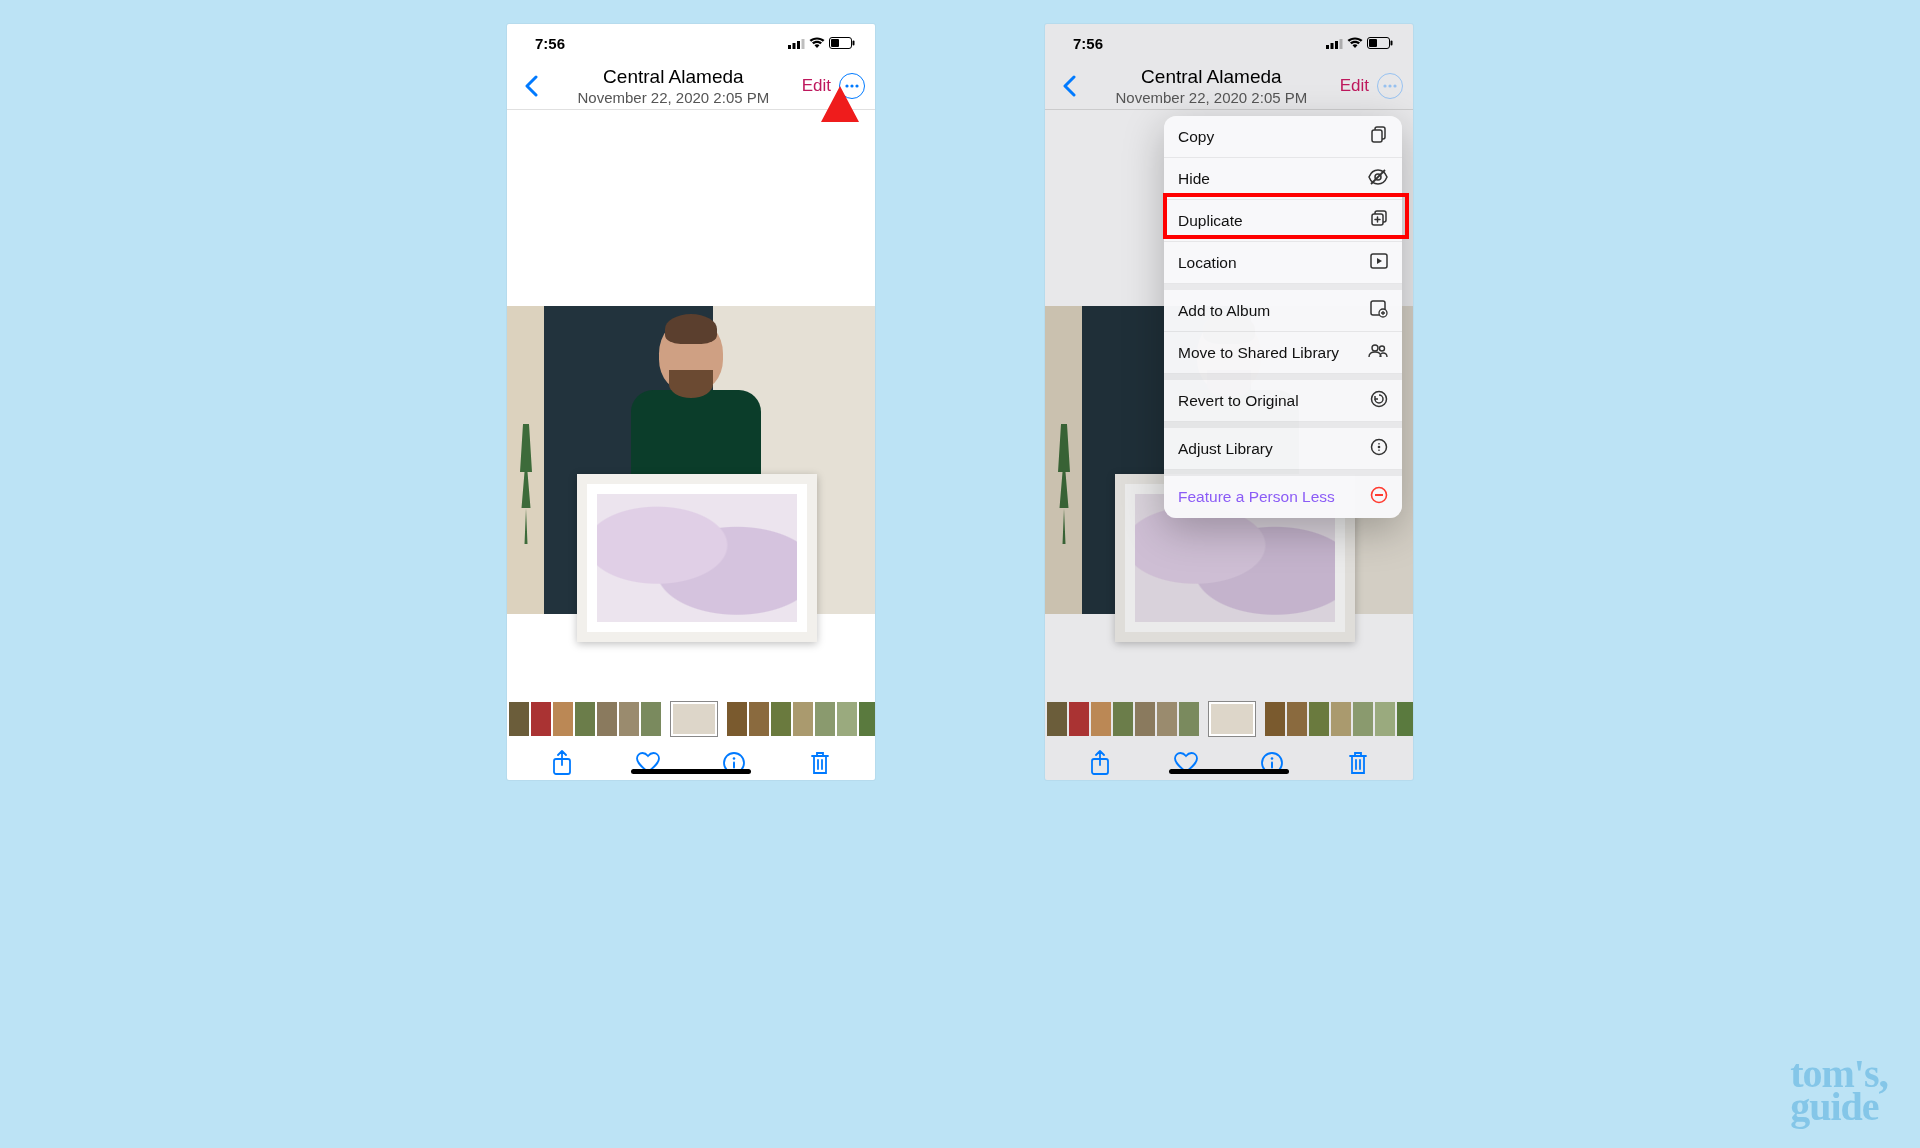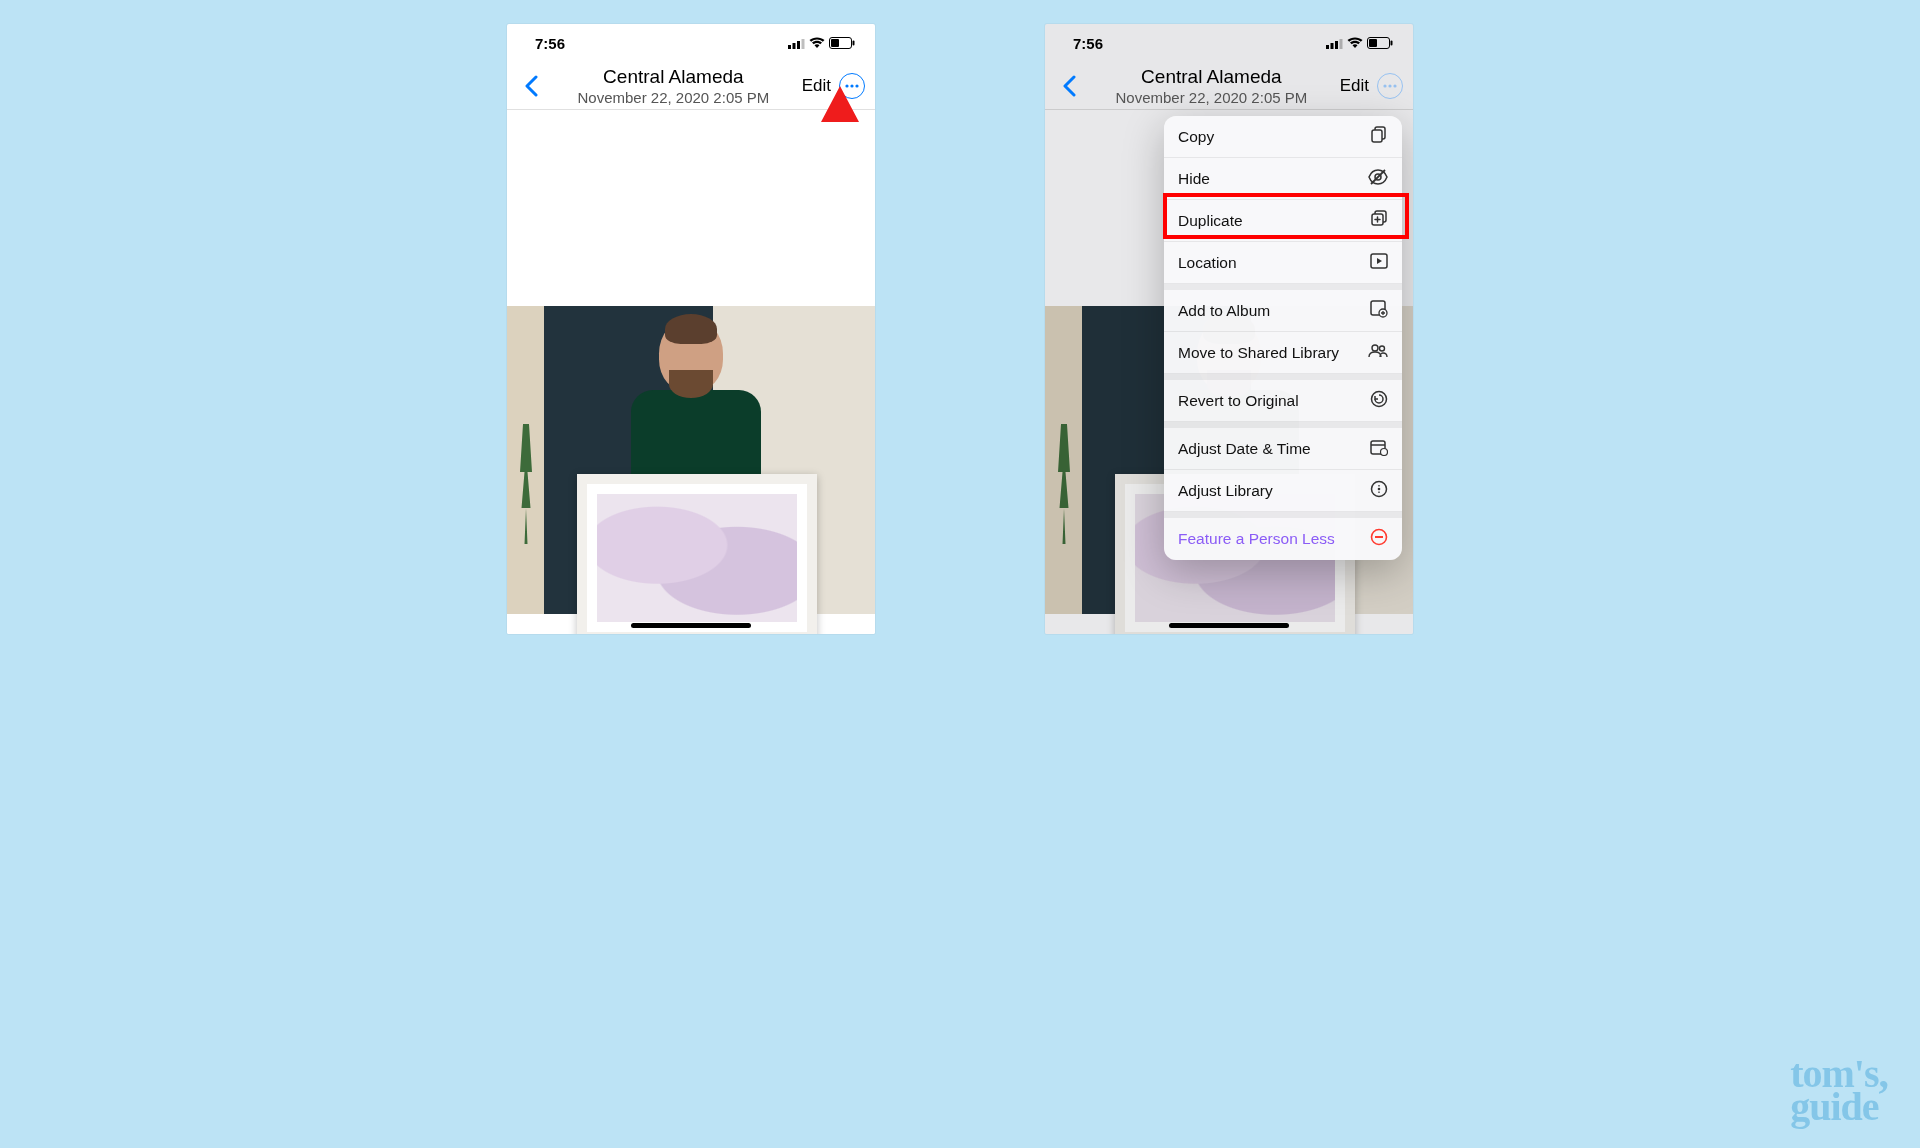--- a/index.html
+++ b/index.html
@@ -12,21 +12,21 @@
     overflow: hidden;
   }
   .phones {
     display: flex;
     justify-content: center;
     gap: 170px;
     padding-top: 24px;
   }
   .phone {
     width: 368px;
-    height: 610px;
+    height: 756px;
     background: #fff;
     border-radius: 2px;
     position: relative;
     overflow: hidden;
     box-shadow: 0 0 0 1px rgba(0,0,0,0.03);
   }
   .phone.dimmed {
     background: #e7e7e9;
   }
   
@@ -53,21 +53,21 @@
     display:flex; align-items:center; justify-content:center;
     color:#007aff;
   }
   .title-block {
     flex: 1;
     text-align: center;
   }
   .title-block .loc { font-size: 19px; font-weight: 500; }
   .title-block .ts { font-size: 15px; color: #555; margin-top: 1px; }
   .edit-btn {
-    color:#000000; font-size: 17px; margin-right: 8px;
+    color:#be185d; font-size: 17px; margin-right: 8px;
   }
   .more-btn {
     width: 26px; height: 26px;
     border: 1.6px solid #007aff;
     border-radius: 50%;
     display:flex; align-items:center; justify-content:center;
     color:#007aff;
     font-size: 13px;
     letter-spacing: 1px;
   }
@@ -394,28 +394,20 @@
       <div class="ctx-item">
         <span>Revert to Original</span>
         <span class="ico"><svg width="18" height="18" viewBox="0 0 18 18">
               <circle cx="9" cy="9" r="7.5" fill="none" stroke="#333" stroke-width="1.5"></circle>
               <path d="M9 5 A4 4 0 1 1 5 9" fill="none" stroke="#333" stroke-width="1.5"></path>
               <path d="M5 6 L5 9 L8 9" fill="none" stroke="#333" stroke-width="1.5"></path>
             </svg></span>
       </div>
       <div class="ctx-sep"></div>
       <div class="ctx-item">
-        <span>Adjust Date &amp; Time</span>
-        <span class="ico"><svg width="18" height="18" viewBox="0 0 18 18">
-              <rect x="1" y="3" width="14" height="13" rx="2" fill="none" stroke="#333" stroke-width="1.5"></rect>
-              <line x1="1" y1="7" x2="15" y2="7" stroke="#333" stroke-width="1.5"></line>
-              <circle cx="14" cy="14" r="3.5" fill="#f8f8fa" stroke="#333" stroke-width="1.2"></circle>
-            </svg></span>
-      </div>
-      <div class="ctx-item">
         <span>Adjust Library</span>
         <span class="ico"><svg width="18" height="18" viewBox="0 0 18 18">
               <circle cx="9" cy="9" r="7.5" fill="none" stroke="#333" stroke-width="1.5"></circle>
               <circle cx="9" cy="9" r="1.3" fill="#333"></circle>
               <path d="M9 5 L9 6.5 M9 11.5 L9 13" stroke="#333" stroke-width="1.3"></path>
             </svg></span>
       </div>
       <div class="ctx-sep"></div>
       <div class="ctx-item red">
         <span>Feature a Person Less</span>

